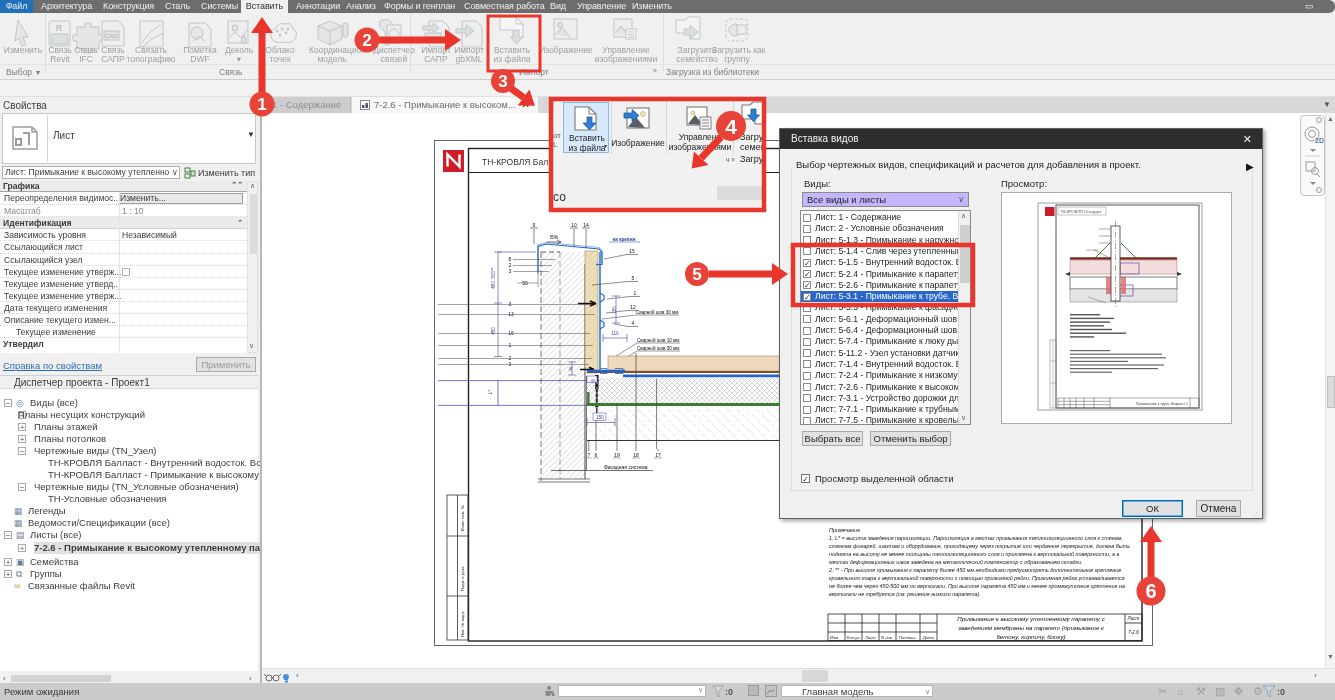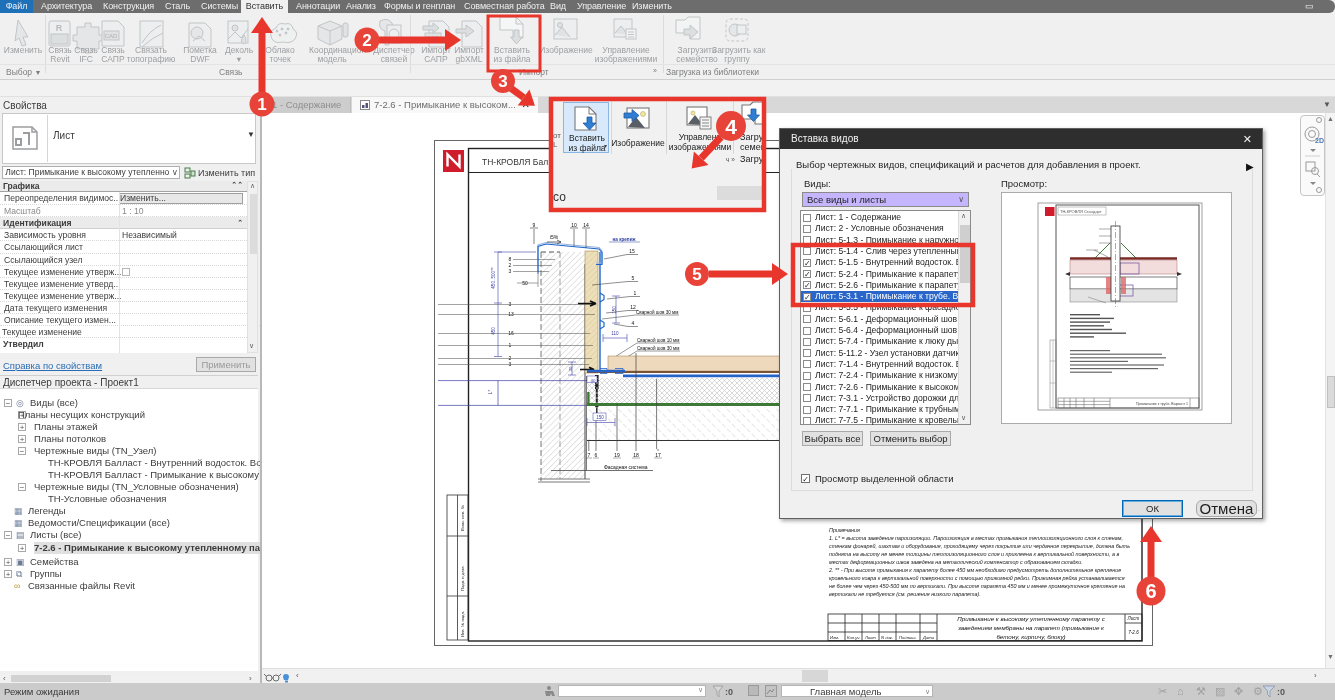--- a/index.html
+++ b/index.html
@@ -208,30 +208,30 @@
    <div class="abs" style="left:0;top:24px;width:247px;height:12px;border-bottom:1px dotted #d8d8d8;color:#8a8a8a;"><span style="margin-left:4px;line-height:12px;">Масштаб</span><span class="abs" style="left:122px;line-height:12px;">1 : 10</span></div>
    <div class="abs" style="left:0;top:36px;width:247px;height:12px;background:#ebebeb;border-bottom:1px solid #d0d0d0;font-weight:bold;line-height:12px;"><span style="margin-left:3px;">Идентификация</span><span style="float:right;margin-right:4px;font-size:7px;">⌃</span></div>
    <div class="abs" style="left:0;top:48px;width:247px;height:12px;border-bottom:1px dotted #d8d8d8;line-height:12px;"><span style="margin-left:4px;">Зависимость уровня</span><span class="abs" style="left:122px;">Независимый</span></div>
    <div class="abs" style="left:0;top:60px;width:247px;height:13px;border-bottom:1px dotted #d8d8d8;line-height:13px;"><span style="margin-left:4px;">Ссылающийся лист</span></div>
    <div class="abs" style="left:0;top:73px;width:247px;height:12px;border-bottom:1px dotted #d8d8d8;line-height:12px;"><span style="margin-left:4px;">Ссылающийся узел</span></div>
    <div class="abs" style="left:0;top:85px;width:247px;height:12px;border-bottom:1px dotted #d8d8d8;line-height:12px;"><span style="margin-left:4px;">Текущее изменение утверж...</span><span class="abs" style="left:122px;top:2px;width:8px;height:8px;border:1px solid #b5b5b5;"></span></div>
    <div class="abs" style="left:0;top:97px;width:247px;height:12px;border-bottom:1px dotted #d8d8d8;line-height:12px;"><span style="margin-left:4px;">Текущее изменение утверд...</span></div>
    <div class="abs" style="left:0;top:109px;width:247px;height:12px;border-bottom:1px dotted #d8d8d8;line-height:12px;"><span style="margin-left:4px;">Текущее изменение утверж...</span></div>
    <div class="abs" style="left:0;top:121px;width:247px;height:12px;border-bottom:1px dotted #d8d8d8;line-height:12px;"><span style="margin-left:4px;">Дата текущего изменения</span></div>
    <div class="abs" style="left:0;top:133px;width:276px;height:12px;border-bottom:1px dotted #d8d8d8;line-height:12px;"><span style="margin-left:4px;">Описание текущего измен...</span></div>
-   <div class="abs" style="left:0;top:145px;width:247px;height:12px;border-bottom:1px dotted #d8d8d8;line-height:12px;"><span style="margin-left:2px;">Текущее изменение</span></div>
+   <div class="abs" style="left:0;top:145px;width:247px;height:12px;border-bottom:1px dotted #d8d8d8;line-height:12px;"><span style="margin-left:16px;">Текущее изменение</span></div>
    <div class="abs" style="left:0;top:157px;width:247px;height:12px;font-weight:bold;line-height:12px;"><span style="margin-left:3px;">Утвердил</span></div>
    <div class="abs" style="left:119px;top:11px;width:1px;height:161px;background:#e3e3e3;"></div>
  </div>
  <div class="abs" style="left:247px;top:84px;width:11px;height:172px;background:#f0f0f0;border:1px solid #e0e0e0;font-size:7px;color:#606060;text-align:center;">∧<div class="abs" style="left:1px;top:160px;">∨</div><div class="abs" style="left:2px;top:12px;width:7px;height:60px;background:#dcdcdc;"></div></div>
 
  <div class="abs" style="left:3px;top:263px;font-size:9.5px;color:#2b6cb5;text-decoration:underline;">Справка по свойствам</div>
  <div class="abs btn" style="left:196px;top:260px;width:60px;height:15px;font-size:9.5px;color:#9a9a9a;line-height:14px;">Применить</div>
 
- <div class="abs" style="left:0px;top:278px;width:258px;height:14px;border-top:1px solid #d0d0d0;border-bottom:1px solid #d8d8d8;font-size:10px;line-height:14px;background:#f0f0f0;"><span style="margin-left:3px;">Диспетчер проекта - Проект1</span></div>
+ <div class="abs" style="left:0px;top:278px;width:258px;height:14px;border-top:1px solid #d0d0d0;border-bottom:1px solid #d8d8d8;font-size:10px;line-height:14px;background:#f0f0f0;"><span style="margin-left:14px;">Диспетчер проекта - Проект1</span></div>
  <div class="abs" style="left:0px;top:292px;width:258px;height:282px;background:#fff;font-size:9.5px;white-space:nowrap;" id="tree">
   <div class="trow" style="top:8px;">
         <span class="pm" style="left:4px;">−</span>
         <span class="tico" style="left:16px;">◎</span>
         <span class="tt" style="left:30px;">Виды (все)</span>
       </div>
   <div class="trow" style="top:20px;">
         <span class="pm" style="left:18px;">+</span>
         <span class="tt" style="left:18px;">Планы несущих конструкций</span>
       </div>
@@ -780,21 +780,21 @@
           <line x1="74" y1="205" x2="74" y2="215"></line>
           <line x1="82" y1="205" x2="82" y2="215"></line>
           <line x1="92" y1="205" x2="92" y2="215"></line>
           <line x1="108" y1="205" x2="108" y2="215"></line>
           <line x1="188" y1="205" x2="188" y2="215"></line>
    </g>
    <text x="134" y="212" font-size="3.5" fill="#444">Примыкание к трубе. Вариант 1</text>
   </svg>
  </div>
  <div class="abs btn" style="left:342px;top:371px;width:61px;height:17px;font-size:9.5px;line-height:15px;border:1px solid #0067b8;box-shadow:0 0 0 1px #66aee0 inset;">ОК</div>
- <div class="abs btn" style="left:416px;top:371px;width:61px;height:17px;font-size:15px;line-height:15px;border-radius:6px;">Отмена</div>
+ <div class="abs btn" style="left:416px;top:371px;width:45px;height:17px;font-size:10px;line-height:15px;">Отмена</div>
  <div class="abs" style="right:2px;bottom:1px;font-size:7px;color:#9a9a9a;">⋰</div>
 </div>
 <div id="fpanel" class="abs">
  <div class="abs" style="left:0;top:30px;font-size:8px;color:#555;">от<br>L</div>
  <div class="abs" style="left:0;top:89px;font-size:12px;color:#333;">со</div>
 
  <div class="abs" style="left:10px;top:1px;width:46px;height:51px;background:#d7e9fa;border:1px solid #88b8e2;">
    <svg width="28" height="27" style="position:absolute;left:9px;top:3px;">
     <path d="M2 1 h14 l7 7 v16 h-21 Z" fill="#fff" stroke="#777" stroke-width="1.1"></path>
         <path d="M16 1 l0 7 7 0" fill="none" stroke="#777" stroke-width="1"></path>
@@ -905,21 +905,21 @@
       <span style="position:absolute;right:2px;top:0px;font-size:7px;color:#888;">∨</span>
     </div>
  <svg width="22" height="13" style="position:absolute;left:712px;top:2px;">
       <path d="M1 1 h10 l-4 5 v6 l-2 -2 v-4 Z" fill="#d8d8d8" stroke="#9a9a9a" stroke-width="0.8"></path>
       <text x="13" y="10" font-size="9" fill="#555" font-weight="bold">:0</text>
     </svg>
  <div class="abs" style="left:748px;top:2px;width:11px;height:11px;background:#b9b9b9;border:1px solid #9a9a9a;"></div>
  <div class="abs" style="left:765px;top:2px;width:12px;height:12px;background:#c4c4c4;border:1px solid #9a9a9a;"><svg width="10" height="10">
         <path d="M1 8 l3 -4 2 2 2 -3" stroke="#888" fill="none"></path>
       </svg></div>
- <div class="abs" style="left:781px;top:2px;width:152px;height:12px;background:#fff;border:1px solid #b5b5b5;font-size:9.5px;line-height:11px;"><span style="margin-left:16px;padding-left:12px;">Главная модель</span><span style="position:absolute;right:2px;top:0px;font-size:7px;color:#888;">∨</span></div>
+ <div class="abs" style="left:781px;top:2px;width:152px;height:12px;background:#fff;border:1px solid #b5b5b5;font-size:9.5px;line-height:11px;"><span style="margin-left:8px;padding-left:12px;">Главная модель</span><span style="position:absolute;right:2px;top:0px;font-size:7px;color:#888;">∨</span></div>
  <svg width="130" height="14" style="position:absolute;left:1158px;top:1px;">
       <g fill="#a0a0a0" font-size="11" font-family="Liberation Sans">
         <text x="0" y="11">✂</text>
         <text x="19" y="11">⌂</text>
         <text x="38" y="11">⚒</text>
         <text x="57" y="11">▨</text>
         <text x="76" y="11">✥</text>
         <text x="95" y="11">⚙</text>
       </g>
     </svg>

